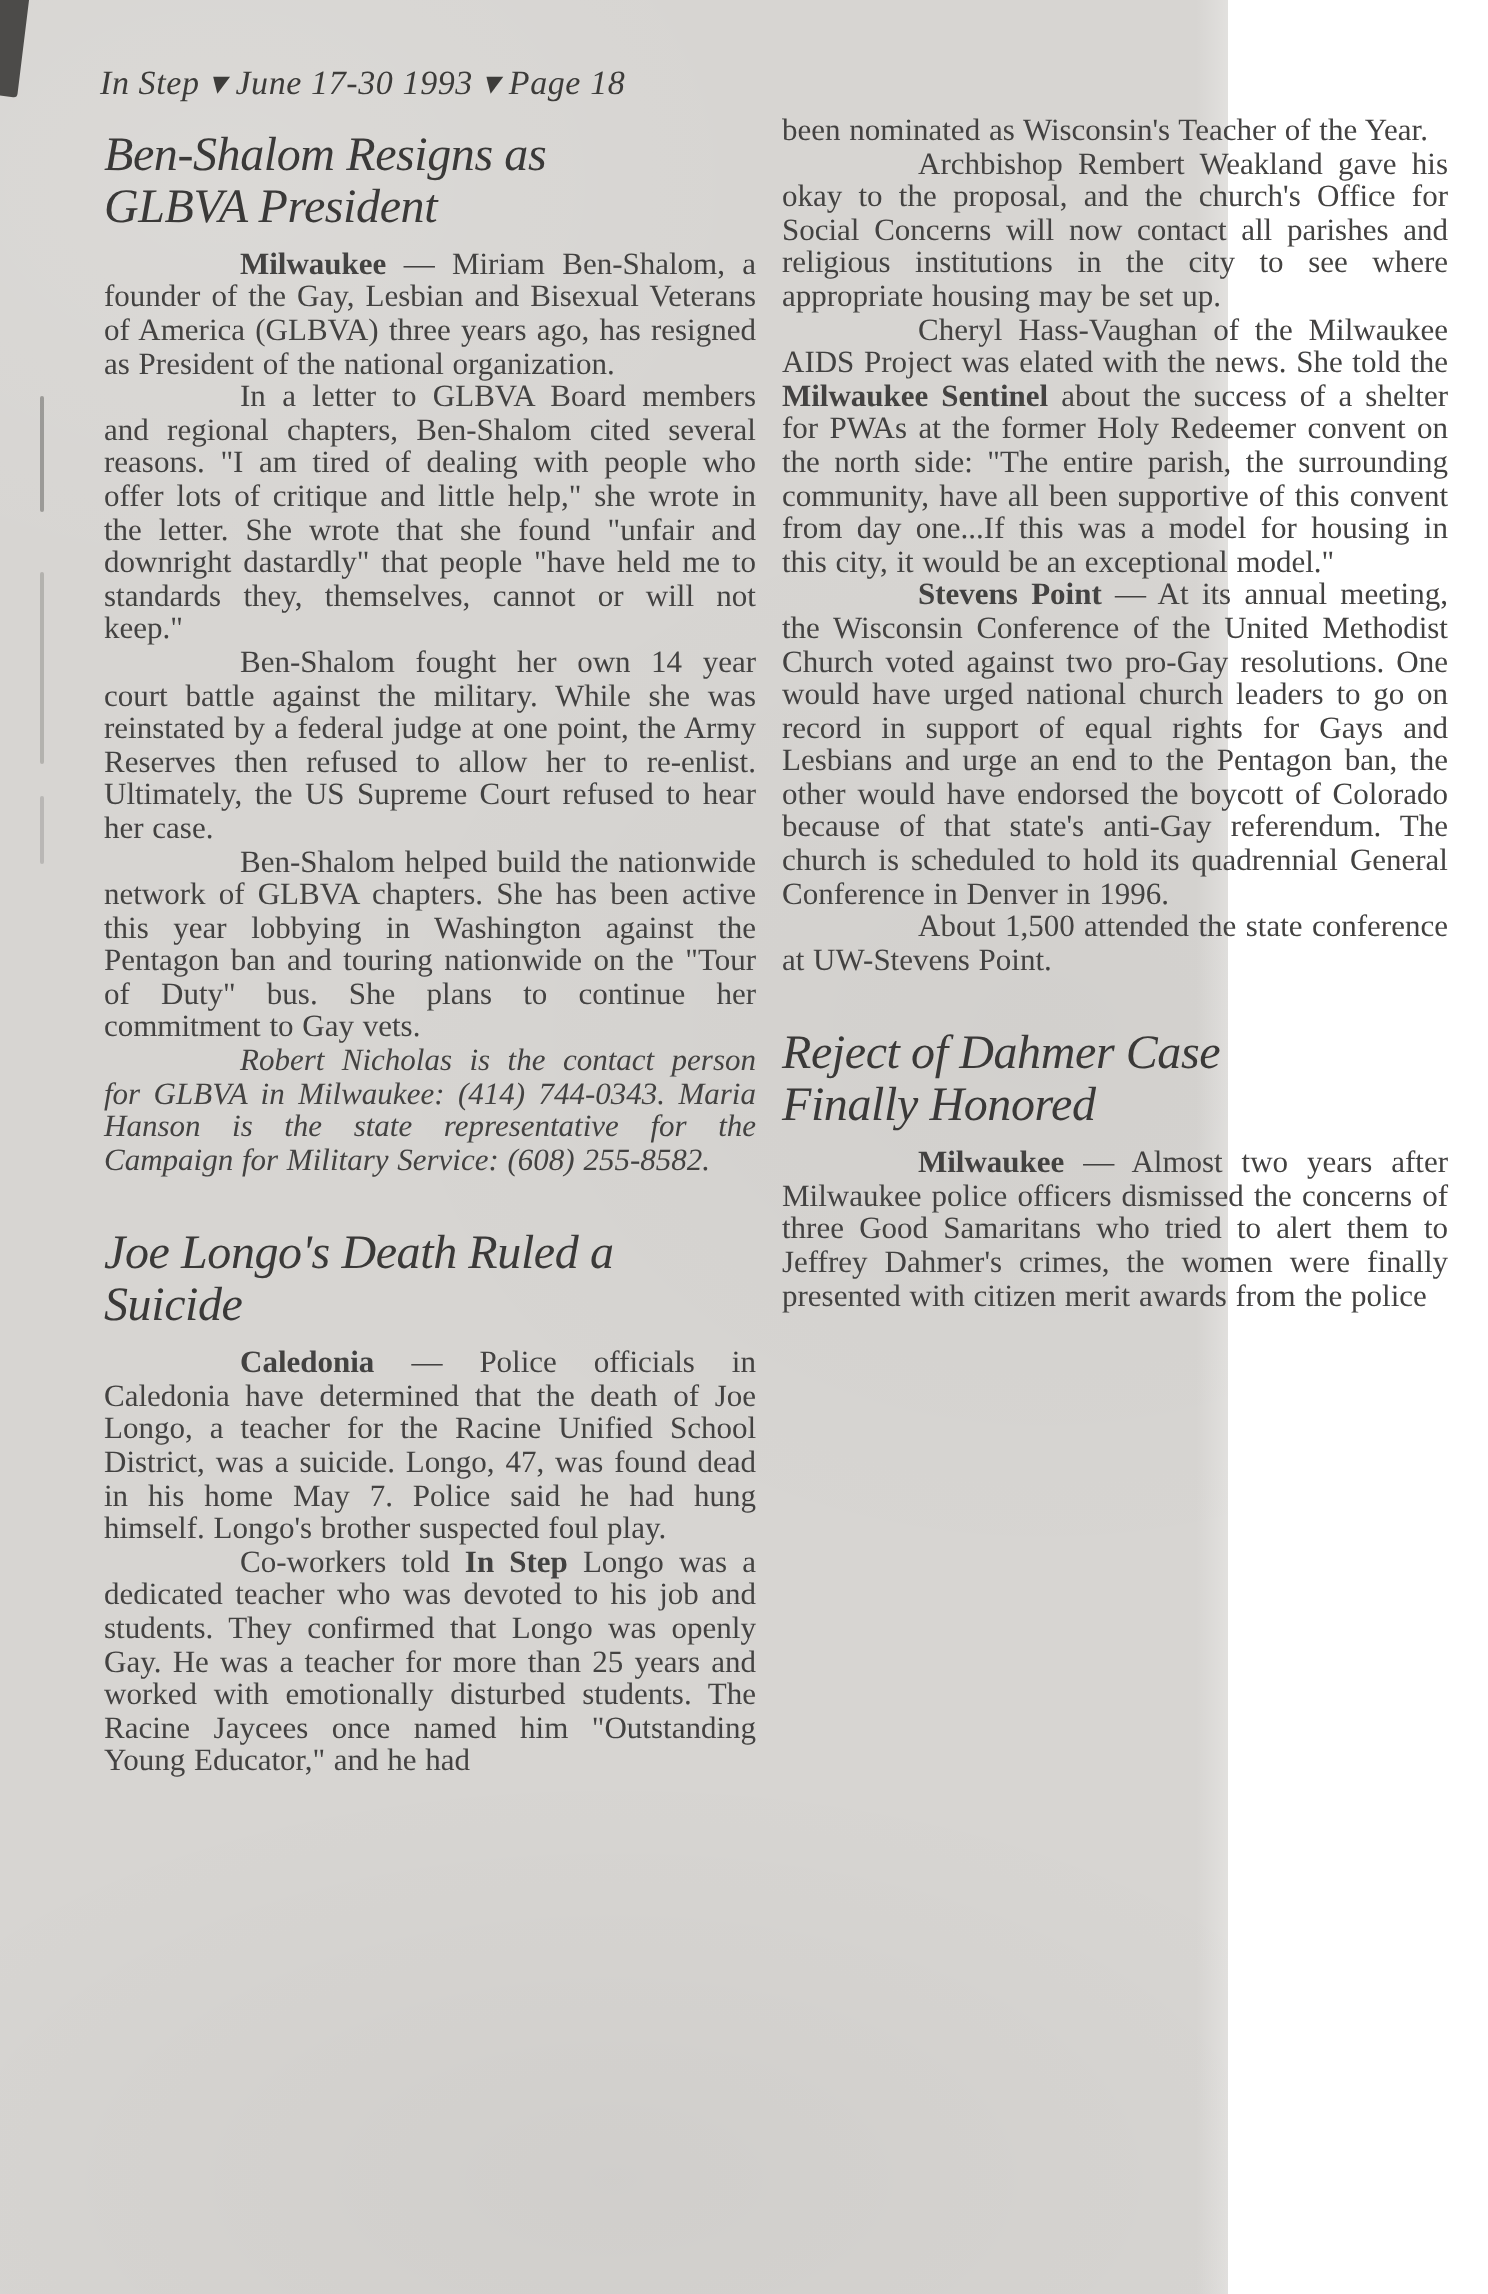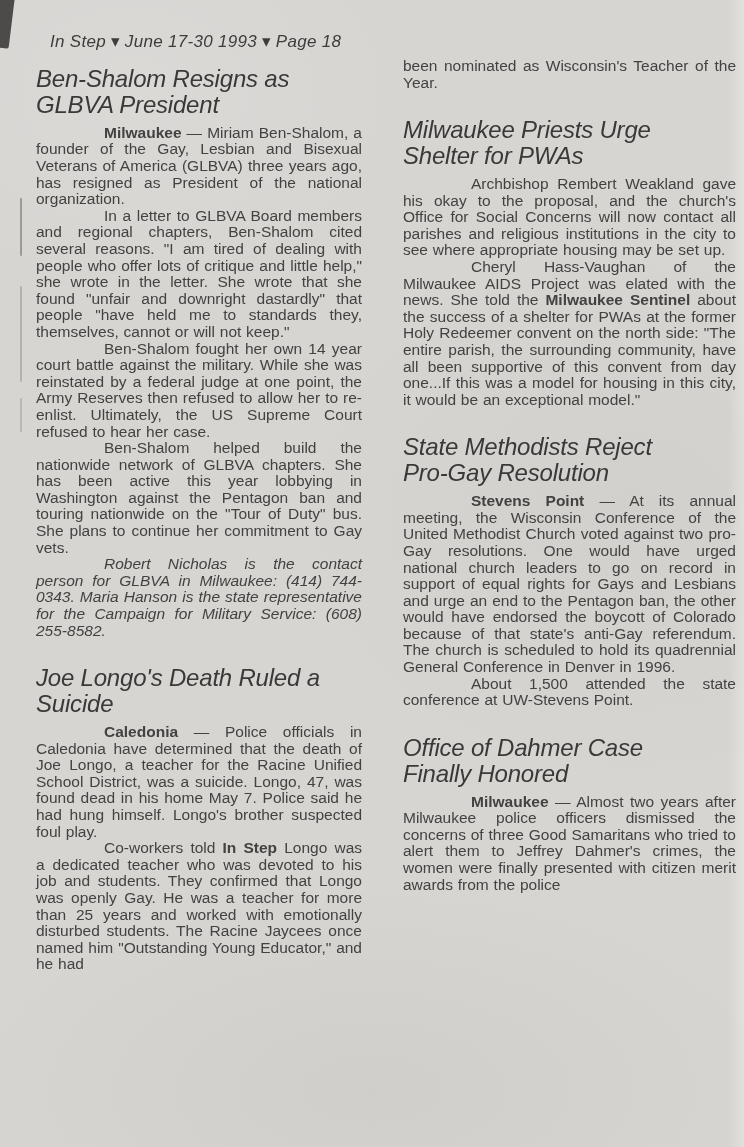--- a/index.html
+++ b/index.html
@@ -3,27 +3,28 @@
 <meta charset="utf-8">
 <style>
   html, body { margin: 0; padding: 0; }
   body {
     width: 744px; height: 1147px;
     font-family: "Liberation Sans", "DejaVu Sans", sans-serif;
     overflow: hidden;
   }
   .page {
     position: relative;
-    width: 744px; height: 1147px;
+    width: 614px; height: 1147px;
     background:
       radial-gradient(ellipse 400px 300px at 18% 8%, rgba(255,255,255,0.10), transparent 70%),
       radial-gradient(ellipse 500px 400px at 85% 45%, rgba(0,0,0,0.025), transparent 70%),
       radial-gradient(ellipse 600px 300px at 50% 95%, rgba(0,0,0,0.03), transparent 70%),
       #d7d5d2;
     color: #41403e;
+    font-family: Liberation Serif, serif;
   }
   .edge-light {
     position: absolute; top: 0; bottom: 0; right: 0; width: 16px;
     background: linear-gradient(to right, rgba(255,255,255,0), rgba(255,255,255,0.28));
     pointer-events: none;
   }
   .corner-mark {
     position: absolute; left: -5px; top: -8px;
     width: 17px; height: 56px;
     background: #4c4b49;
@@ -36,25 +37,25 @@
   }
   .edge-dash.d1 { top: 198px; height: 58px; }
   .edge-dash.d2 { top: 286px; height: 96px; opacity: 0.6; }
   .edge-dash.d3 { top: 398px; height: 34px; opacity: 0.5; }
   .masthead {
     position: absolute; top: 31px; left: 50px;
     font-style: italic; font-size: 17px; letter-spacing: 0.3px;
     color: #3d3c3a; white-space: nowrap;
   }
   .columns {
-    position: absolute; top: 58px; left: 36px;
-    display: flex; gap: 23px;
+    position: absolute; top: 58px; left: 52px;
+    display: flex; gap: 13px;
   }
   .col { width: 326px; }
-  .col.right { width: 333px; margin-left: 18px; }
+  .col.right { width: 333px; }
   .headline {
     font-style: italic; font-weight: normal;
     font-size: 24px; line-height: 1.08;
     letter-spacing: -0.2px;
     color: #3a3938;
     white-space: pre-line;
     margin: 26px 0 7px 0;
   }
   .col.left .headline:first-child { margin-top: 8px; }
   .para {
@@ -90,26 +91,22 @@
         <p class="para"><span>Ben-Shalom fought her own 14 year court battle against the military. While she was reinstated by a federal judge at one point, the Army Reserves then refused to allow her to re-enlist. Ultimately, the US Supreme Court refused to hear her case.</span></p>
         <p class="para"><span>Ben-Shalom helped build the nationwide network of GLBVA chapters. She has been active this year lobbying in Washington against the Pentagon ban and touring nationwide on the "Tour of Duty" bus. She plans to continue her commitment to Gay vets.</span></p>
         <p class="para italic"><span>Robert Nicholas is the contact person for GLBVA in Milwaukee: (414) 744-0343. Maria Hanson is the state representative for the Campaign for Military Service: (608) 255-8582.</span></p>
         <h2 class="headline">Joe Longo's Death Ruled a
 Suicide</h2>
         <p class="para"><span class="bold">Caledonia</span><span> — Police officials in Caledonia have determined that the death of Joe Longo, a teacher for the Racine Unified School District, was a suicide. Longo, 47, was found dead in his home May 7. Police said he had hung himself. Longo's brother suspected foul play.</span></p>
         <p class="para"><span>Co-workers told </span><span class="bold">In Step</span><span> Longo was a dedicated teacher who was devoted to his job and students. They confirmed that Longo was openly Gay. He was a teacher for more than 25 years and worked with emotionally disturbed students. The Racine Jaycees once named him "Outstanding Young Educator," and he had</span></p>
       </div>
     <div class="col right">
         <p class="para noindent"><span>been nominated as Wisconsin's Teacher of the Year.</span></p>
-        <h2 class="headline">Milwaukee Priests Urge
-Shelter for PWAs</h2>
         <p class="para"><span>Archbishop Rembert Weakland gave his okay to the proposal, and the church's Office for Social Concerns will now contact all parishes and religious institutions in the city to see where appropriate housing may be set up.</span></p>
         <p class="para"><span>Cheryl Hass-Vaughan of the Milwaukee AIDS Project was elated with the news. She told the </span><span class="bold">Milwaukee Sentinel</span><span> about the success of a shelter for PWAs at the former Holy Redeemer convent on the north side: "The entire parish, the surrounding community, have all been supportive of this convent from day one...If this was a model for housing in this city, it would be an exceptional model."</span></p>
-        <h2 class="headline">State Methodists Reject
-Pro-Gay Resolution</h2>
         <p class="para"><span class="bold">Stevens Point</span><span> — At its annual meeting, the Wisconsin Conference of the United Methodist Church voted against two pro-Gay resolutions. One would have urged national church leaders to go on record in support of equal rights for Gays and Lesbians and urge an end to the Pentagon ban, the other would have endorsed the boycott of Colorado because of that state's anti-Gay referendum. The church is scheduled to hold its quadrennial General Conference in Denver in 1996.</span></p>
         <p class="para"><span>About 1,500 attended the state conference at UW-Stevens Point.</span></p>
-        <h2 class="headline">Office of Dahmer Case
+        <h2 class="headline">Reject of Dahmer Case
 Finally Honored</h2>
         <p class="para"><span class="bold">Milwaukee</span><span> — Almost two years after Milwaukee police officers dismissed the concerns of three Good Samaritans who tried to alert them to Jeffrey Dahmer's crimes, the women were finally presented with citizen merit awards from the police</span></p>
       </div>
   </div>
 </div>
 
 </body></html>

